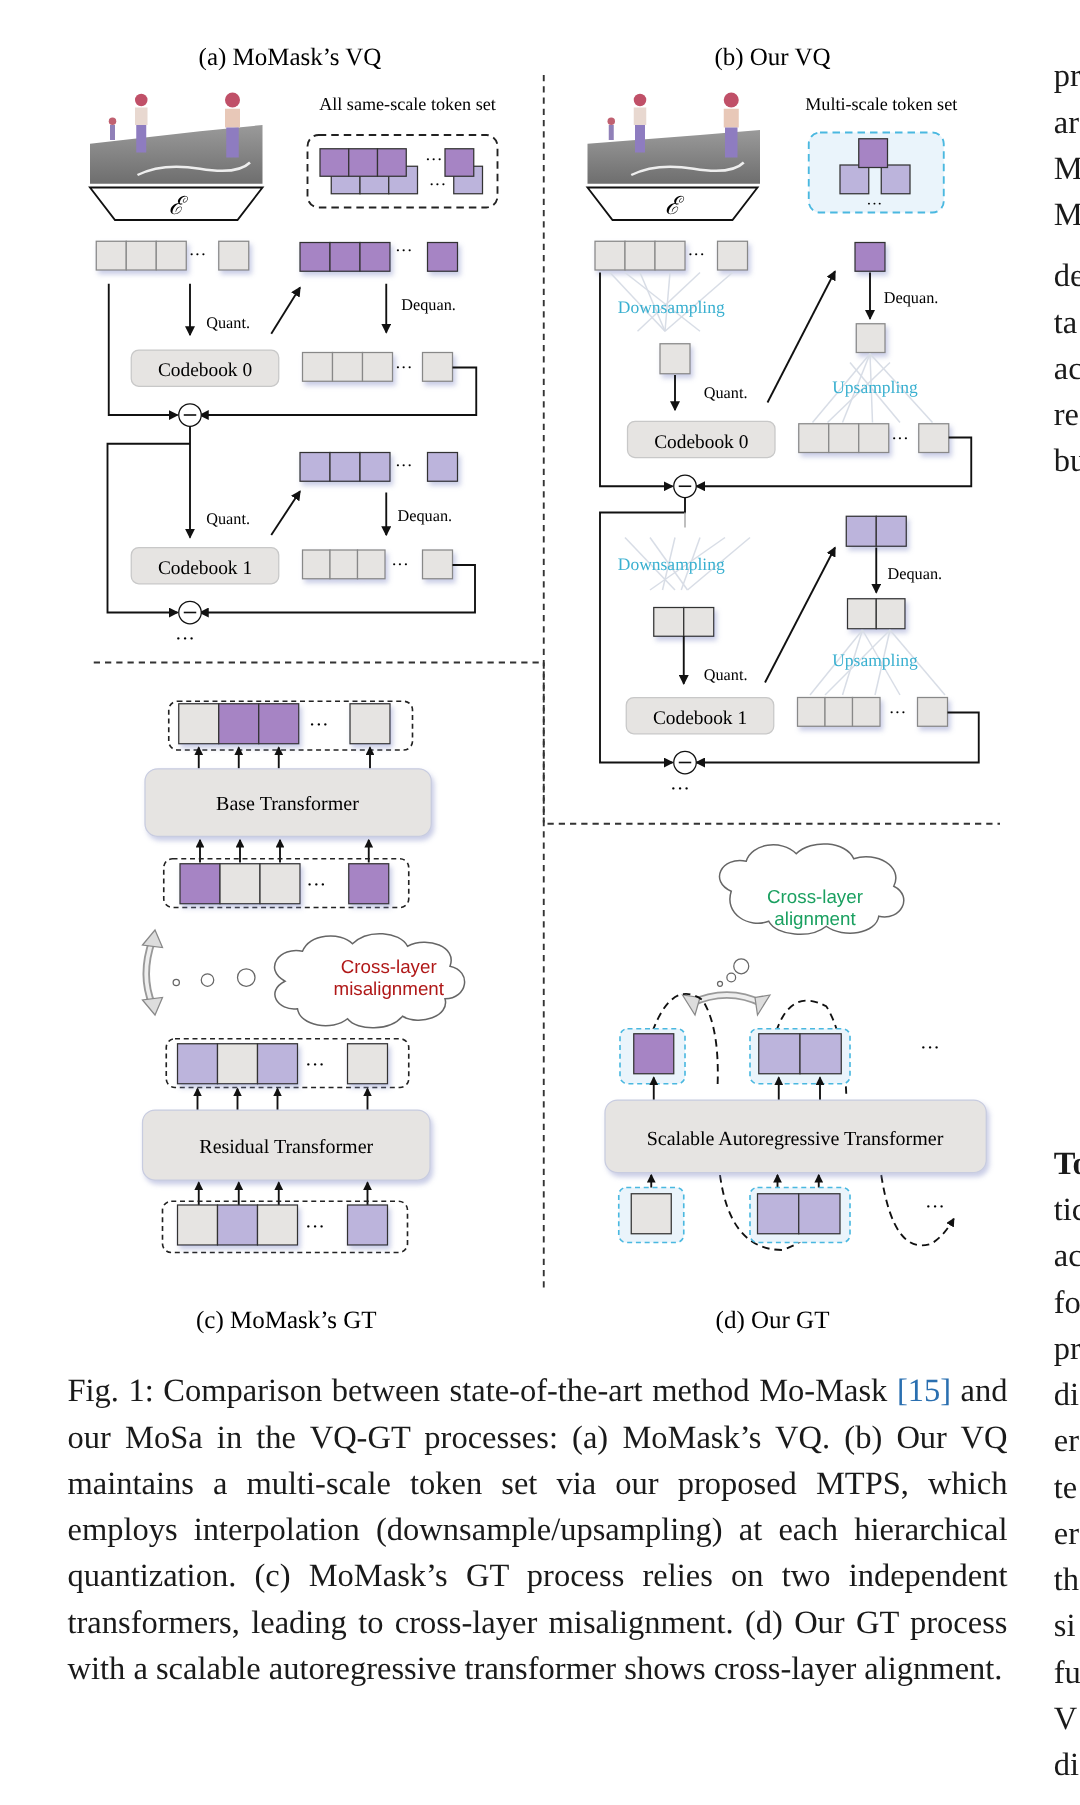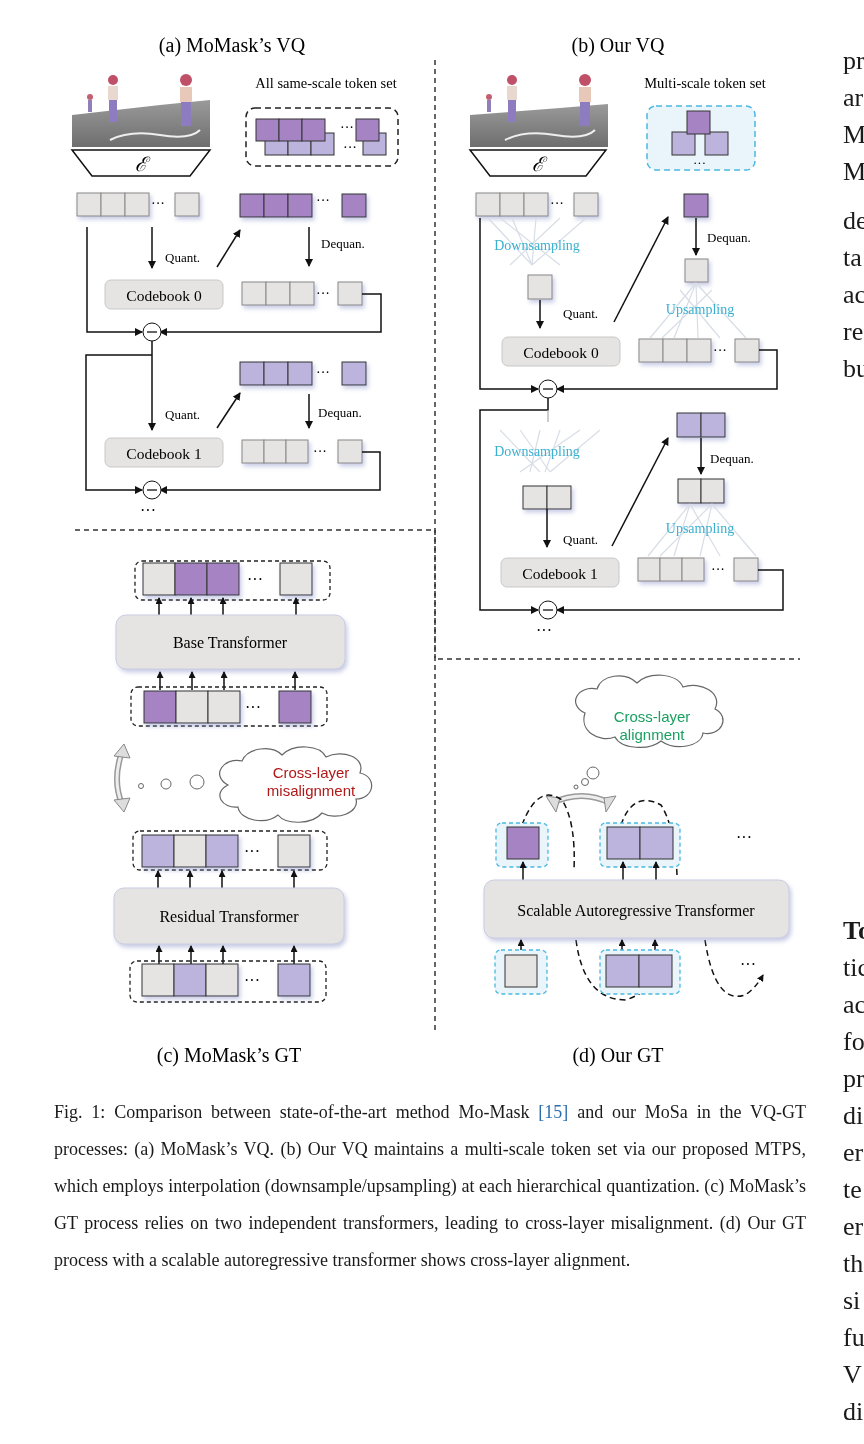--- a/index.html
+++ b/index.html
@@ -1,18 +1,18 @@
 <!DOCTYPE html>
 <html><head>
 <meta charset="utf-8">
 <style>
   html,body{margin:0;padding:0;background:#fff;}
   body{width:864px;height:1444px;position:relative;overflow:hidden;font-family:"Liberation Serif","DejaVu Serif",serif;color:#1a1a1a;}
   #fig{position:absolute;left:0;top:0;}
-  .cap{position:absolute;left:54px;top:1094px;width:752px;font-size:18px;line-height:37px;text-align:justify;text-align-last:left;}
+  .cap{position:absolute;left:54px;top:1094px;width:752px;font-size:26px;line-height:37px;text-align:justify;text-align-last:left;}
   .cap .ref{color:#2a6fb0;}
   .side{position:absolute;left:843px;font-size:26px;line-height:37px;white-space:nowrap;}
   .side-top{top:42px;}
   .side-top2{top:202px;}
   .side-bot{top:912px;}
   .bold{font-weight:bold;}
 </style>
 </head>
 <body>
 

